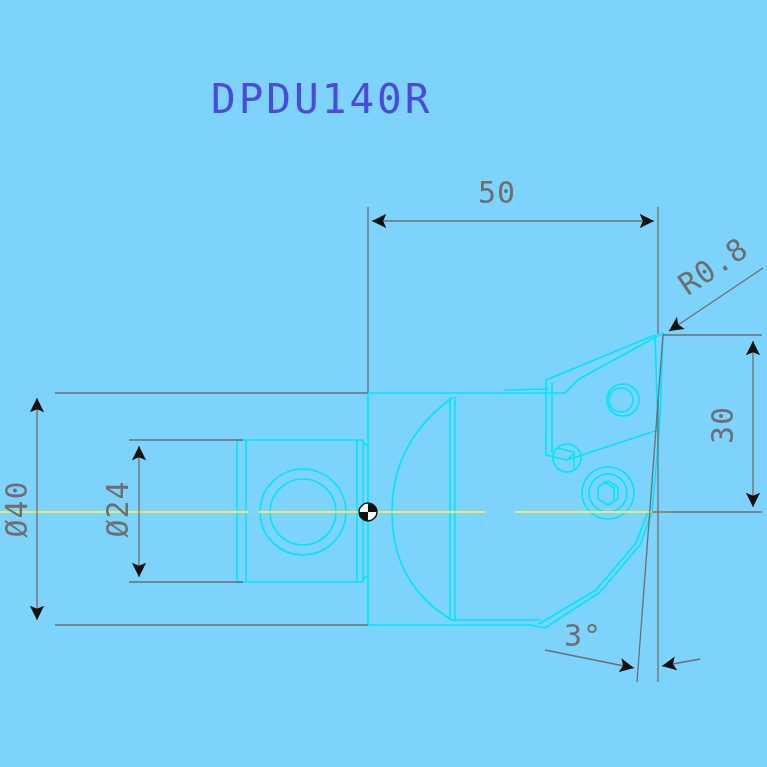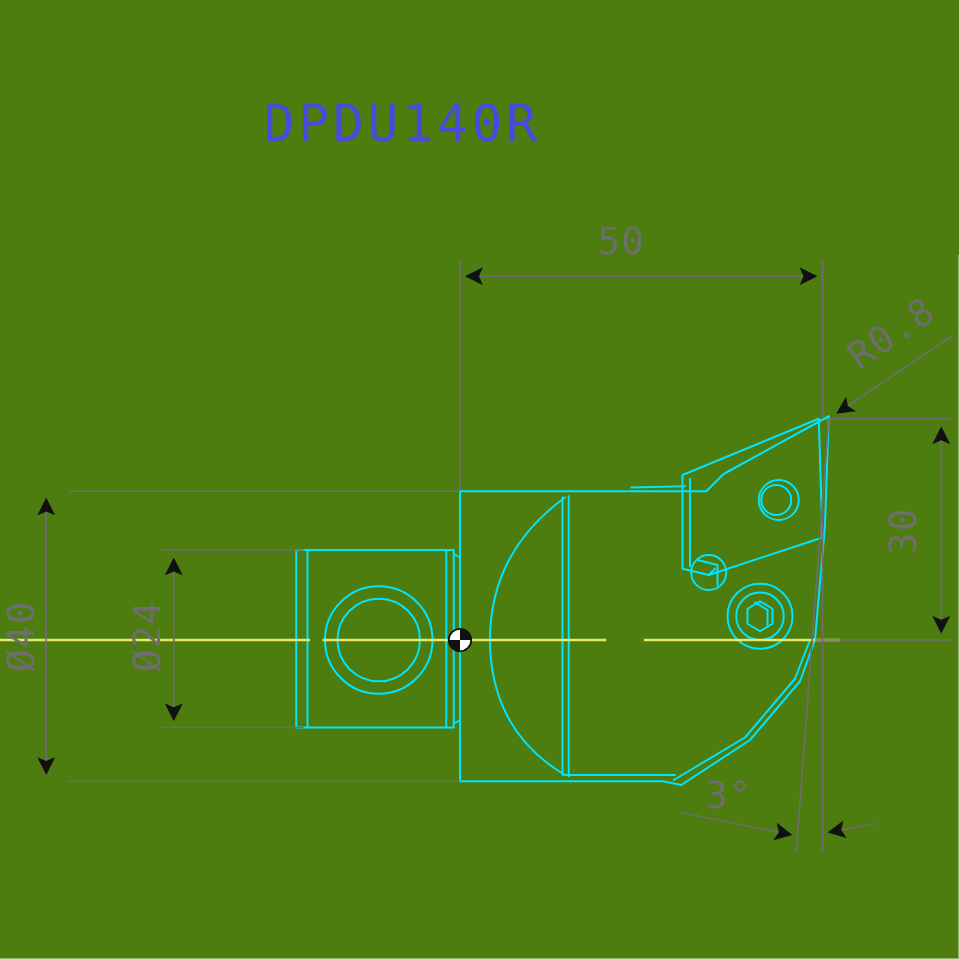--- a/index.html
+++ b/index.html
@@ -10,21 +10,21 @@
   body {
     width: 767px;
     height: 767px;
     font-family: "DejaVu Sans Mono", monospace;
     overflow: hidden;
   }
   #drawing-root {
     position: relative;
     width: 767px;
     height: 767px;
-    background: #4d7c0f;
+    background: #7dd3fc;
   }
   svg#cad-canvas {
     position: absolute;
     top: 0;
     left: 0;
     width: 767px;
     height: 767px;
     display: block;
   }
   .dim-text {

